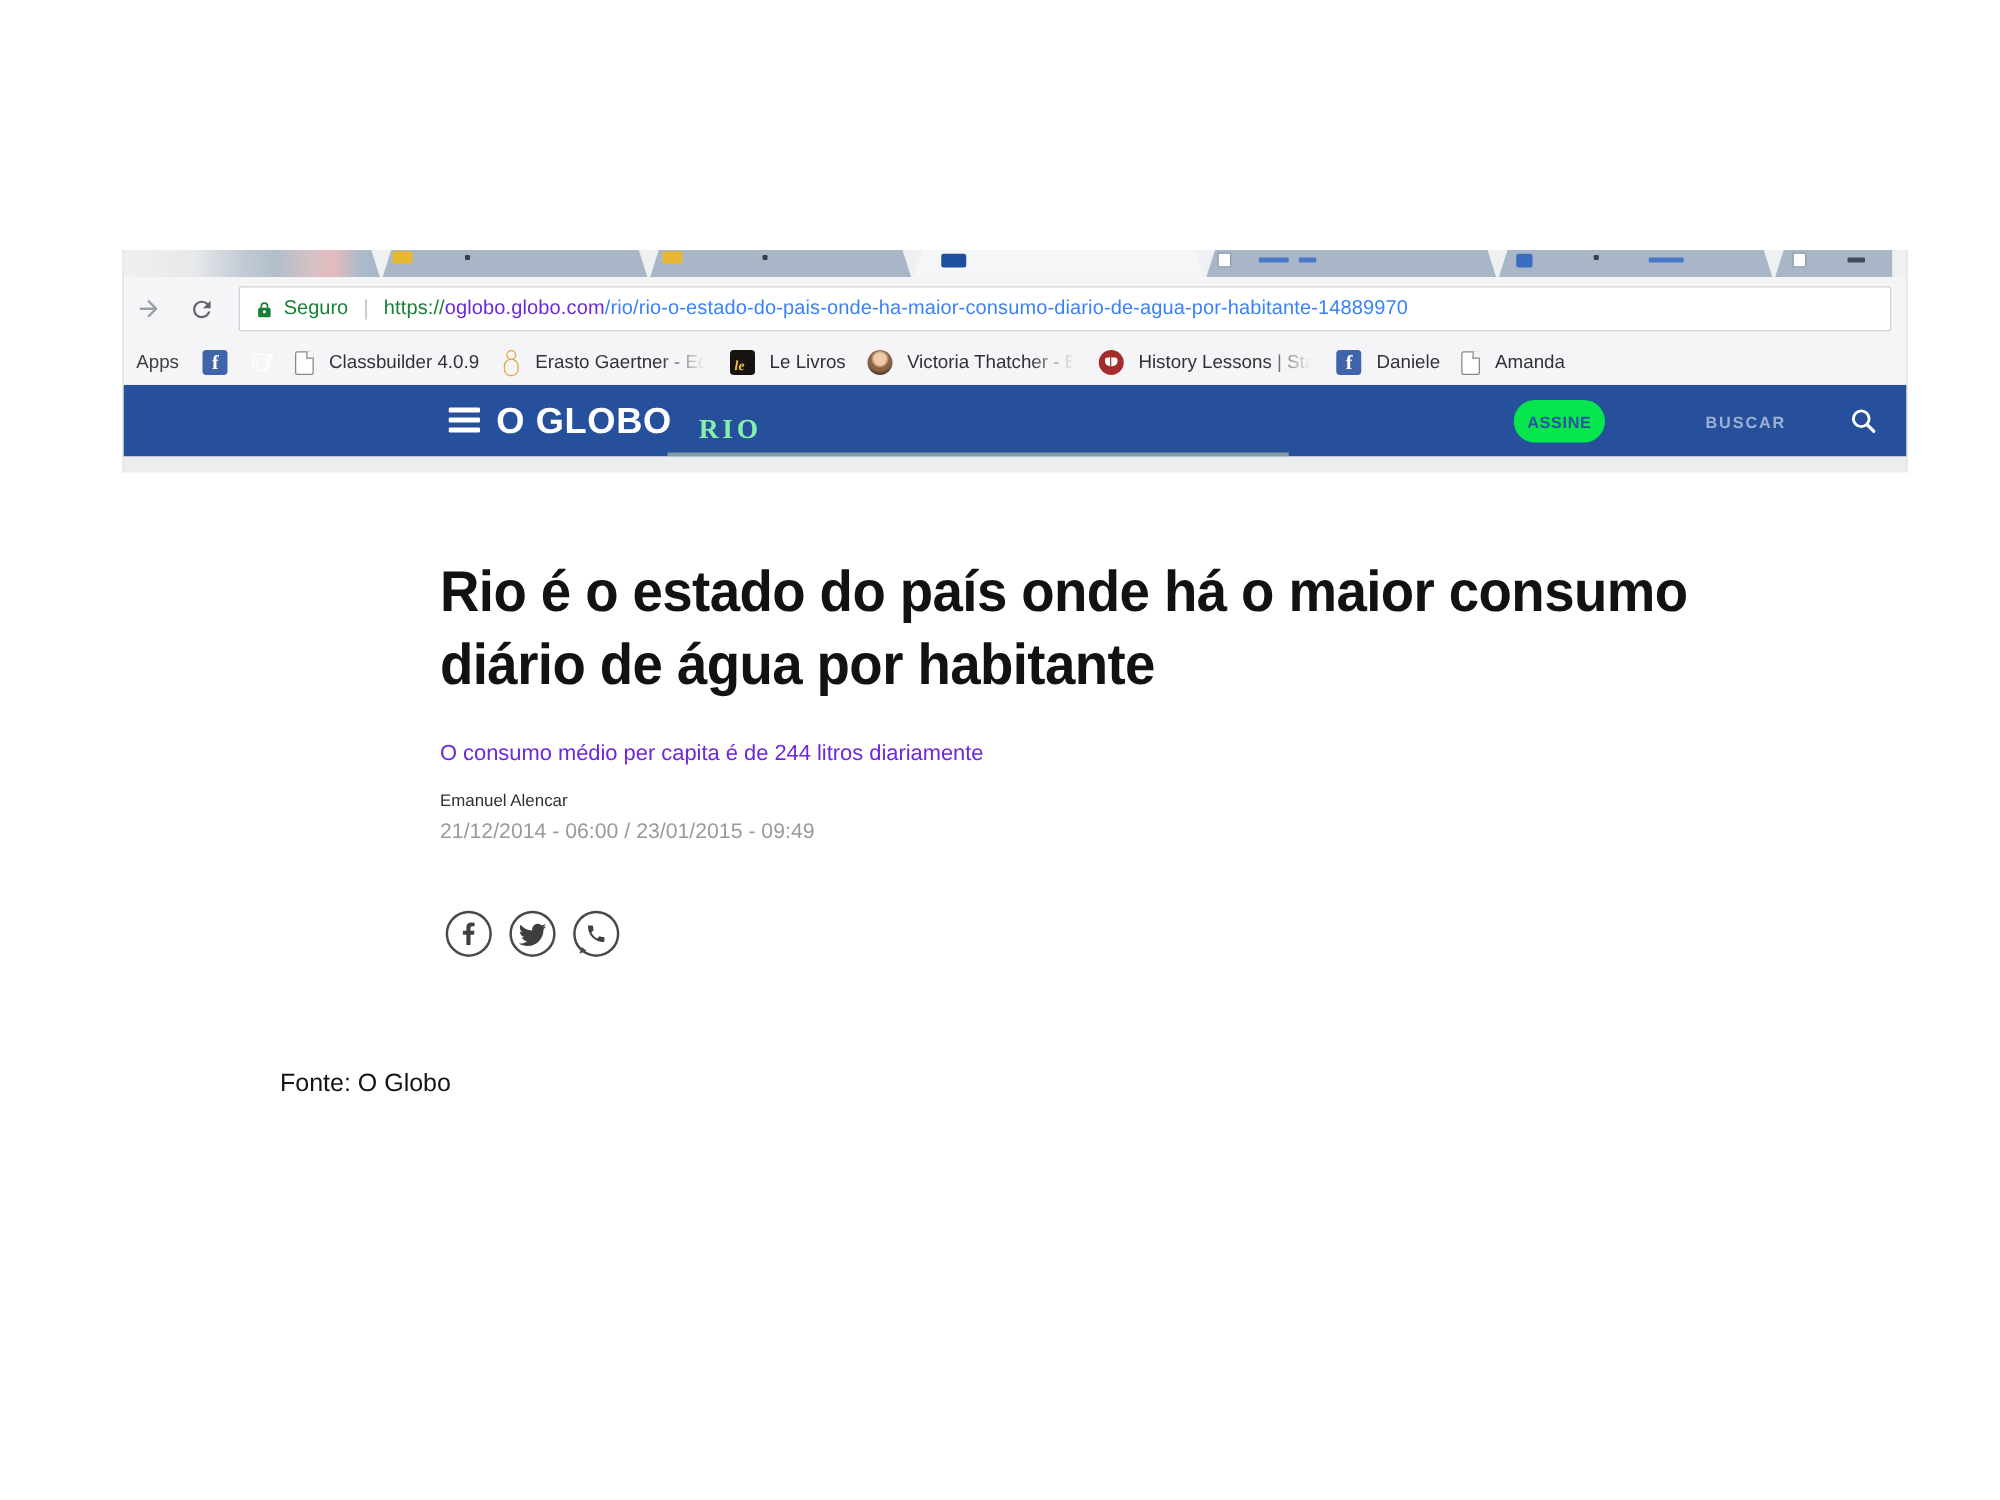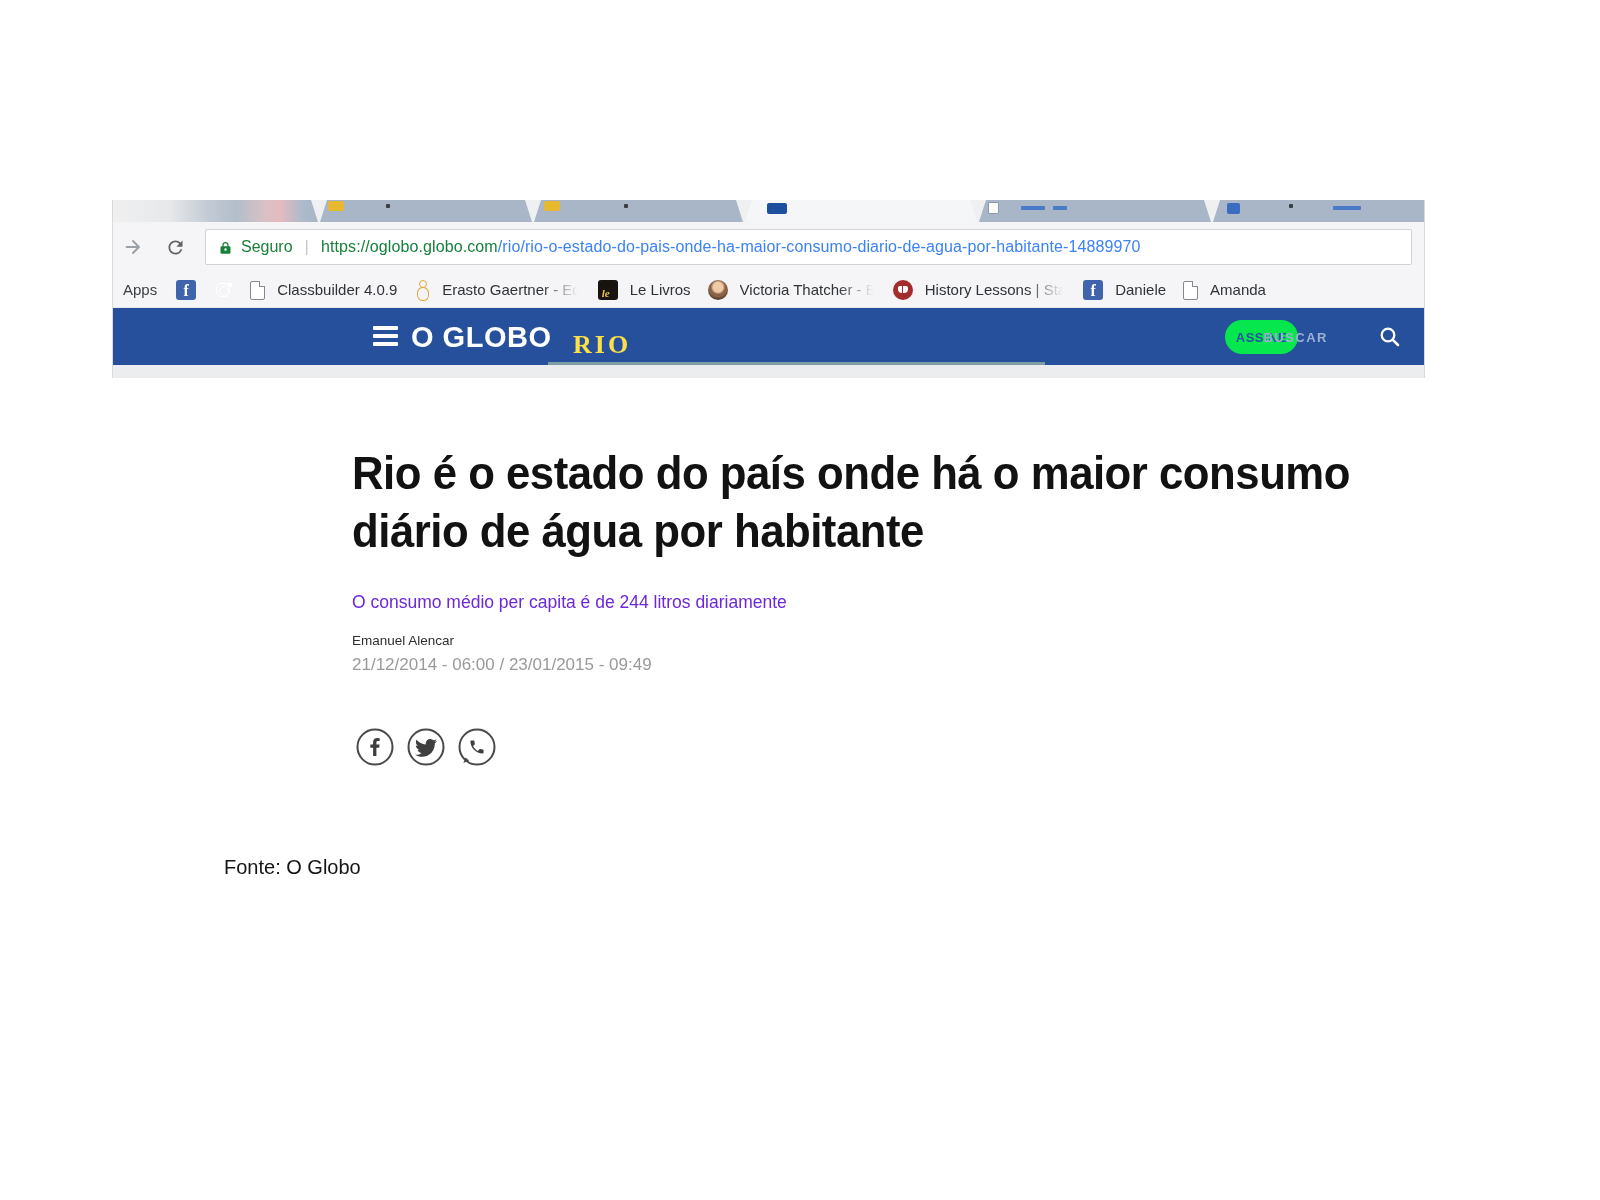--- a/index.html
+++ b/index.html
@@ -1,20 +1,20 @@
 <!DOCTYPE html>
 <html><head>
 <meta charset="utf-8">
 <style>
   html,body{margin:0;padding:0;background:#fff;}
   *{box-sizing:border-box;font-family:"Liberation Sans",sans-serif;}
   #canvas{position:relative;width:1600px;height:1200px;background:#fff;overflow:hidden;}
 
   
-  .bwindow{position:absolute;left:112px;top:200px;width:1313px;}
+  .bwindow{position:absolute;left:98px;top:200px;width:1428px;}
   .chrome{position:relative;width:100%;border-left:1px solid #d9dadc;border-right:1px solid #d9dadc;}
 
   
   .tabstrip{position:relative;height:22px;background:#eef0f2;overflow:hidden;}
   .tab{position:absolute;top:0;height:22px;background:#a9b6c8;clip-path:polygon(7px 0,calc(100% - 7px) 0,100% 100%,0 100%);}
   .tab.active{background:#f5f6f7;}
   .tab.edge-l{clip-path:polygon(0 0,calc(100% - 7px) 0,100% 100%,0 100%);}
   .tab.edge-r{clip-path:polygon(7px 0,100% 0,100% 100%,0 100%);}
   .t1{left:0;width:205px;background:linear-gradient(90deg,#f0f0f0 0%,#e6e8ea 28%,#c3cbd5 46%,#b2becb 60%,#d8c1c5 74%,#e4bbc0 82%,#adbac9 92%,#a9b6c8 100%);}
   .t2{left:207px;width:212px;}
@@ -35,21 +35,21 @@
   .toolbar{position:relative;height:50px;background:#f5f5f7;}
   .navbtn{position:absolute;top:13px;width:24px;height:24px;display:flex;align-items:center;justify-content:center;}
   .fwd{left:8px;}
   .reload{left:50px;}
   .omnibox{position:absolute;left:92px;right:12px;top:7px;height:36px;background:#fff;border:1px solid #cfd2d6;border-radius:2px;display:flex;align-items:center;padding:0 12px;white-space:nowrap;overflow:hidden;}
   .lock{flex:none;margin-right:8px;display:flex;}
   .secure-txt{color:#188038;font-size:16px;margin-right:12px;}
   .omni-sep{color:#c4c7cb;font-size:17px;margin-right:12px;font-weight:300;}
   .url{font-size:16px;letter-spacing:.1px;}
   .url .scheme{color:#188038;}
-  .url .domain{color:#15803d;}
+  .url .domain{color:#6d28d9;}
   .url .path{color:#3b82f6;}
 
   
   .bookmarks{position:relative;height:36px;background:#f5f5f7;display:flex;align-items:center;padding:0 10px;gap:15px;white-space:nowrap;overflow:hidden;border-bottom:1px solid #e8e9eb;}
   .apps-label{font-size:15px;color:#3c4043;margin-right:4px;}
   .bm-item{display:inline-flex;align-items:center;gap:12px;}
   .bm-label{font-size:15px;color:#2f3337;}
   .bm-label.fade{-webkit-mask-image:linear-gradient(90deg,#000 72%,rgba(0,0,0,0) 98%);mask-image:linear-gradient(90deg,#000 72%,rgba(0,0,0,0) 98%);}
   .favicon{width:20px;height:20px;display:inline-block;position:relative;flex:none;}
   .facebook-icon{background:#4064ac;border-radius:3px;}
@@ -67,21 +67,21 @@
   .avatar-icon{border-radius:50%;background:radial-gradient(circle at 50% 36%,#eecaa7 0 30%,#8a6346 44% 58%,#57402c 72% 100%);}
   .history-lessons-icon{border-radius:50%;background:#a32c2c;}
   .history-lessons-icon::after{content:"";position:absolute;left:5px;top:6px;width:10px;height:7px;background:#fff;border-radius:2px 2px 4px 4px;}
   .history-lessons-icon::before{content:"";position:absolute;left:9.4px;top:6px;width:1.2px;height:7px;background:#a32c2c;z-index:1;}
 
   
   .siteheader{position:relative;height:57px;background:#26509c;}
   .hamburger{position:absolute;left:260px;top:18px;width:25px;height:20px;display:flex;flex-direction:column;justify-content:space-between;}
   .hamburger span{display:block;height:3.6px;background:#fff;border-radius:1px;}
   .globo-logo{position:absolute;left:298px;top:13px;color:#fff;font-size:29px;font-weight:800;letter-spacing:.5px;}
-  .section-rio{position:absolute;left:460px;top:22px;color:#fde047;font-family:"Liberation Serif",serif;font-size:26px;letter-spacing:3px;font-weight:bold;}
+  .section-rio{position:absolute;left:460px;top:22px;color:#86efac;font-family:"Liberation Serif",serif;font-size:22px;letter-spacing:3px;font-weight:bold;}
   .subnav-line{position:absolute;left:435px;bottom:0;width:497px;height:3px;background:#8fa8a4;opacity:.85;}
   .assine-btn{position:absolute;left:1112px;top:12px;width:73px;height:34px;background:#05e74c;border-radius:17px;color:#2653a3;font-size:13px;font-weight:bold;letter-spacing:.5px;display:flex;align-items:center;justify-content:center;}
   .buscar-label{position:absolute;right:96px;top:22px;color:#9db0d4;font-size:13px;font-weight:bold;letter-spacing:1.5px;}
   .search-btn{position:absolute;right:22px;top:17px;width:24px;height:24px;}
 
   .grayband{height:13px;background:#ecedef;}
 
   
   .headline{position:absolute;left:352px;top:444px;color:#121212;font-family:"Liberation Serif",serif;font-weight:bold;font-size:46px;line-height:58px;letter-spacing:-.5px;transform:scaleX(.95);transform-origin:left top;white-space:nowrap;}
   .subtitle{position:absolute;left:352px;top:592px;color:#6d28d9;font-size:17.5px;}

